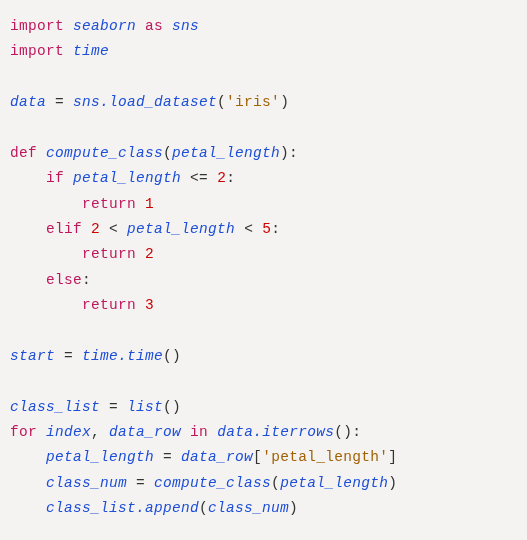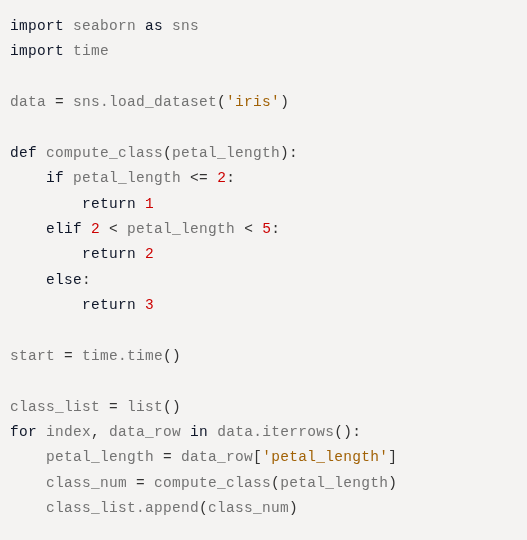--- a/index.html
+++ b/index.html
@@ -15,22 +15,22 @@
       padding: 14px 10px;
       width: 527px;
       height: 540px;
       color: #333;
       letter-spacing: 0.3px;
     }
     pre {
       font-family: inherit;
       white-space: pre;
     }
-    .kw { color: #0f172a; margin-top: 12px; }
+    .kw { color: #be185d; margin-top: 12px; }
     .str { color: #a16207; }
     .num { color: #cc0000; }
-    .id { color: #737373; }
+    .id { color: #1d4ed8; font-style: italic; }
     .op { color: #333; }
   </style>
 </head>
 <body>
 
 <pre id="code-root"><div><span class="kw">import</span> <span class="id">seaborn</span> <span class="kw">as</span> <span class="id">sns</span></div><div><span class="kw">import</span> <span class="id">time</span></div><div>&nbsp;</div><div><span class="id">data</span> <span class="op">=</span> <span class="id">sns.load_dataset</span><span class="op">(</span><span class="str">'iris'</span><span class="op">)</span></div><div>&nbsp;</div><div><span class="kw">def</span> <span class="id">compute_class</span><span class="op">(</span><span class="id">petal_length</span><span class="op">):</span></div><div>    <span class="kw">if</span> <span class="id">petal_length</span> <span class="op">&lt;=</span> <span class="num">2</span><span class="op">:</span></div><div>        <span class="kw">return</span> <span class="num">1</span></div><div>    <span class="kw">elif</span> <span class="num">2</span> <span class="op">&lt;</span> <span class="id">petal_length</span> <span class="op">&lt;</span> <span class="num">5</span><span class="op">:</span></div><div>        <span class="kw">return</span> <span class="num">2</span></div><div>    <span class="kw">else</span><span class="op">:</span></div><div>        <span class="kw">return</span> <span class="num">3</span></div><div>&nbsp;</div><div><span class="id">start</span> <span class="op">=</span> <span class="id">time.time</span><span class="op">()</span></div><div>&nbsp;</div><div><span class="id">class_list</span> <span class="op">=</span> <span class="id">list</span><span class="op">()</span></div><div><span class="kw">for</span> <span class="id">index</span><span class="op">,</span> <span class="id">data_row</span> <span class="kw">in</span> <span class="id">data.iterrows</span><span class="op">():</span></div><div>    <span class="id">petal_length</span> <span class="op">=</span> <span class="id">data_row</span><span class="op">[</span><span class="str">'petal_length'</span><span class="op">]</span></div><div>    <span class="id">class_num</span> <span class="op">=</span> <span class="id">compute_class</span><span class="op">(</span><span class="id">petal_length</span><span class="op">)</span></div><div>    <span class="id">class_list.append</span><span class="op">(</span><span class="id">class_num</span><span class="op">)</span></div><div>&nbsp;</div></pre>
 
 </body></html>

